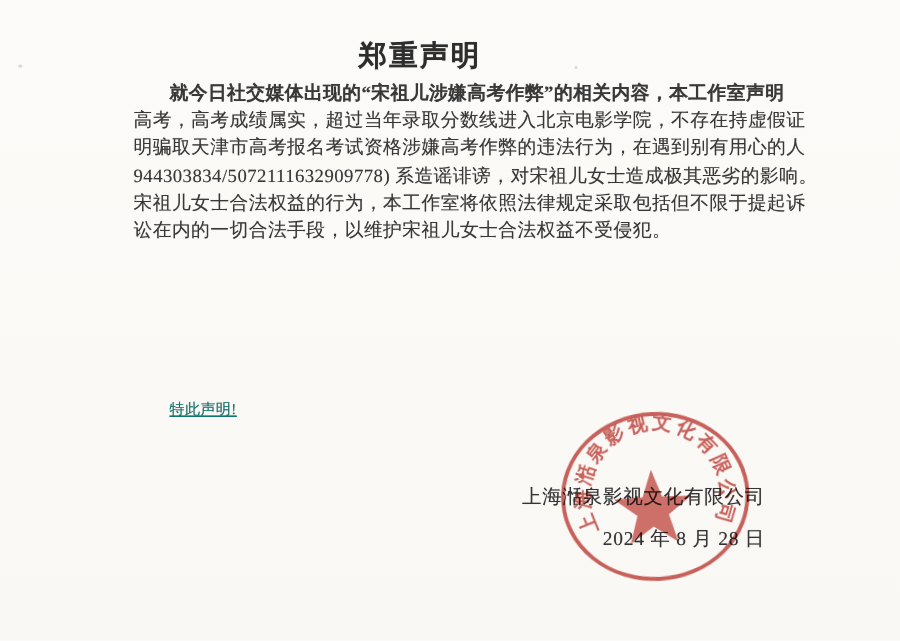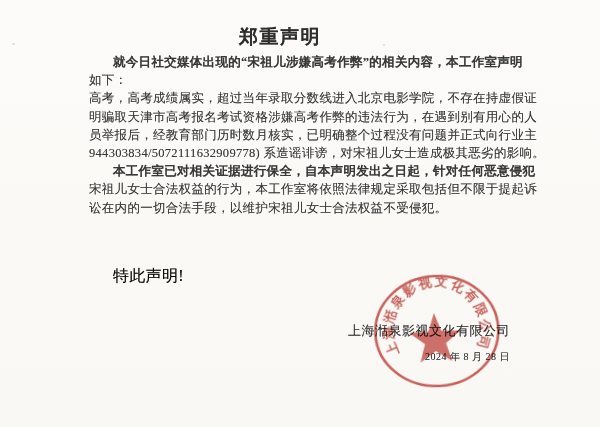--- a/index.html
+++ b/index.html
@@ -28,31 +28,32 @@
   .line {
     font-size: 12.5px; line-height: 18.2px;
     letter-spacing: 0.3px;
     white-space: nowrap;
     color: #383838;
     text-shadow: 0 0 0.5px rgba(56,56,56,0.45);
   }
   .line.indent { text-indent: 24px; font-weight: bold; }
   .closing {
     position: absolute; left: 113px; top: 266px;
-    font-size: 16px; letter-spacing: 0.3px; color: #000000;
+    font-size: 10px; letter-spacing: 0.3px; color: #0f766e;
     text-shadow: 0 0 0.5px rgba(56,56,56,0.45);
+    text-decoration: underline;
   }
   .company-name {
     position: absolute; top: 322px; right: 90px;
     font-size: 13px; letter-spacing: 0.5px; color: #353535;
     text-shadow: 0 0 0.5px rgba(53,53,53,0.45);
   }
   .sign-date {
     position: absolute; top: 350px; right: 90px;
-    font-size: 10px; letter-spacing: 0.5px; color: #353535;
+    font-size: 13px; letter-spacing: 0.5px; color: #353535;
     text-shadow: 0 0 0.5px rgba(53,53,53,0.45);
     margin-left: 44px;
   }
   .stamp {
     position: absolute; left: 371px; top: 274px;
     width: 132px; height: 120px;
     mix-blend-mode: multiply;
     opacity: 0.82;
     transform: rotate(-3deg);
     filter: blur(0.2px);
@@ -73,26 +74,23 @@
 
 <div class="paper"></div>
 
 <div class="speck speck-1"></div>
 <div class="speck speck-2"></div>
 
 <h1 class="title">郑重声明</h1>
 
 <div class="body-block">
     <div class="line indent">就今日社交媒体出现的“宋祖儿涉嫌高考作弊”的相关内容，本工作室声明</div>
-    <div class="line">如下：</div>
     <div class="line">高考，高考成绩属实，超过当年录取分数线进入北京电影学院，不存在持虚假证</div>
     <div class="line">明骗取天津市高考报名考试资格涉嫌高考作弊的违法行为，在遇到别有用心的人</div>
-    <div class="line">员举报后，经教育部门历时数月核实，已明确整个过程没有问题并正式向行业主</div>
     <div class="line">944303834/5072111632909778) 系造谣诽谤，对宋祖儿女士造成极其恶劣的影响。</div>
-    <div class="line indent">本工作室已对相关证据进行保全，自本声明发出之日起，针对任何恶意侵犯</div>
     <div class="line">宋祖儿女士合法权益的行为，本工作室将依照法律规定采取包括但不限于提起诉</div>
     <div class="line">讼在内的一切合法手段，以维护宋祖儿女士合法权益不受侵犯。</div>
   </div>
 
 <div class="closing">特此声明!</div>
 
 <div class="company-name">上海湉泉影视文化有限公司</div>
 
 <div class="sign-date">2024 年 8 月 28 日</div>
 

